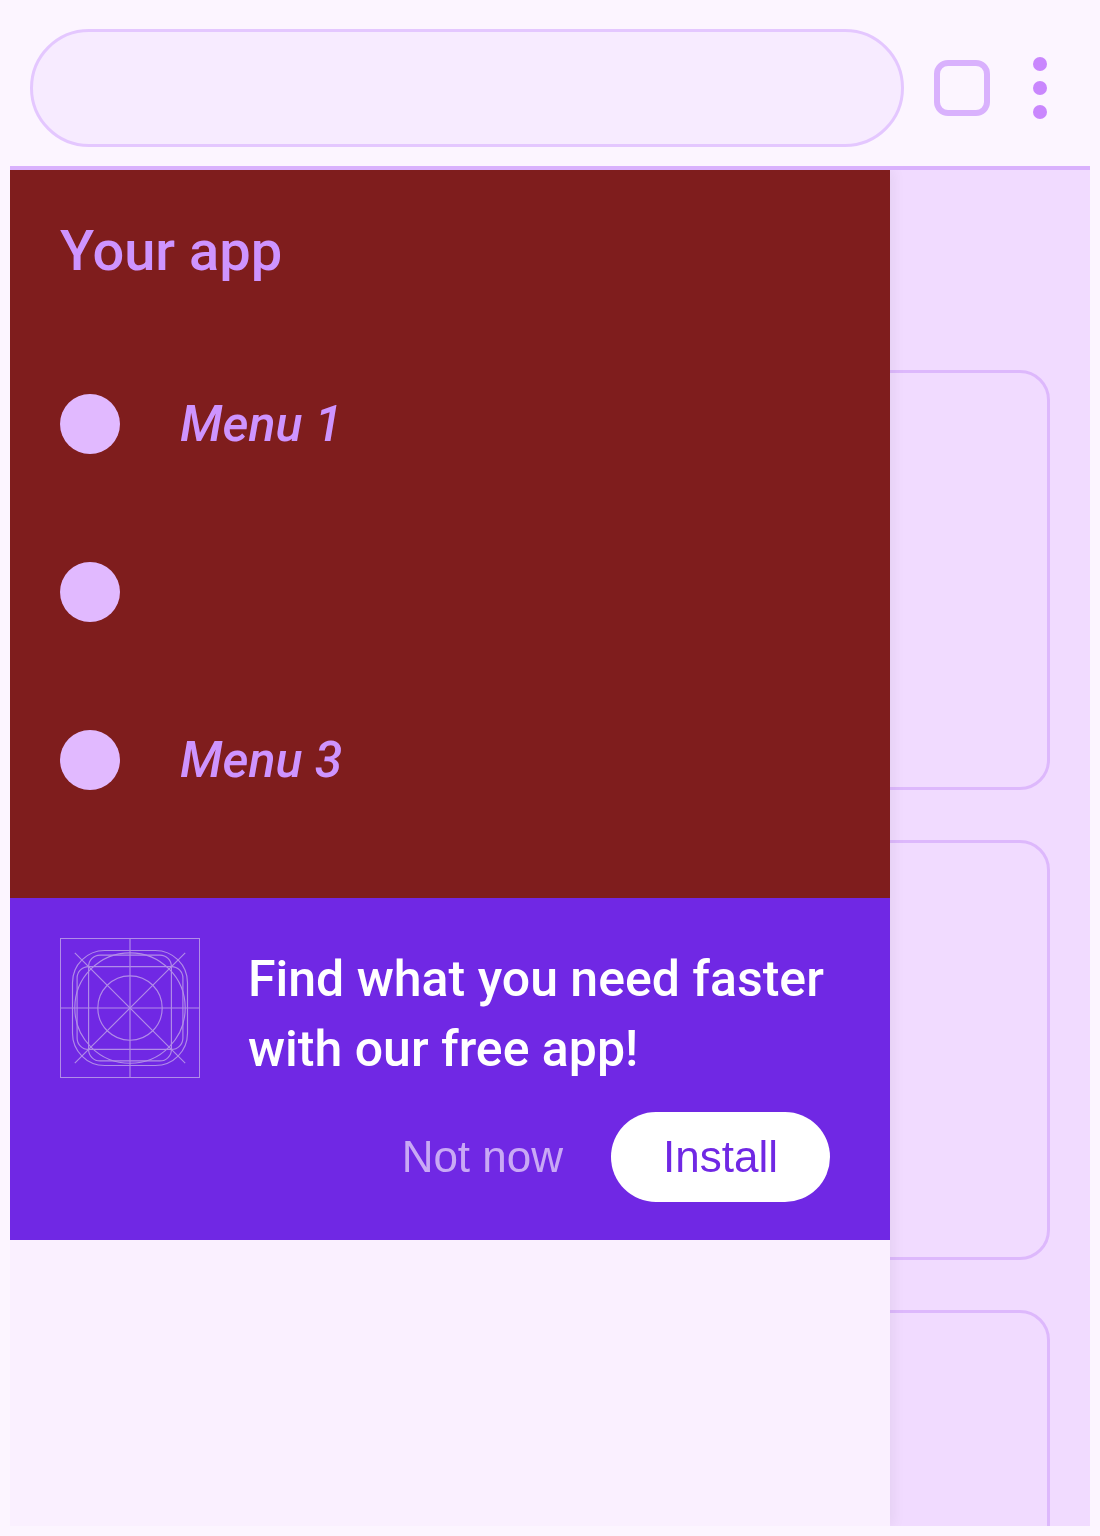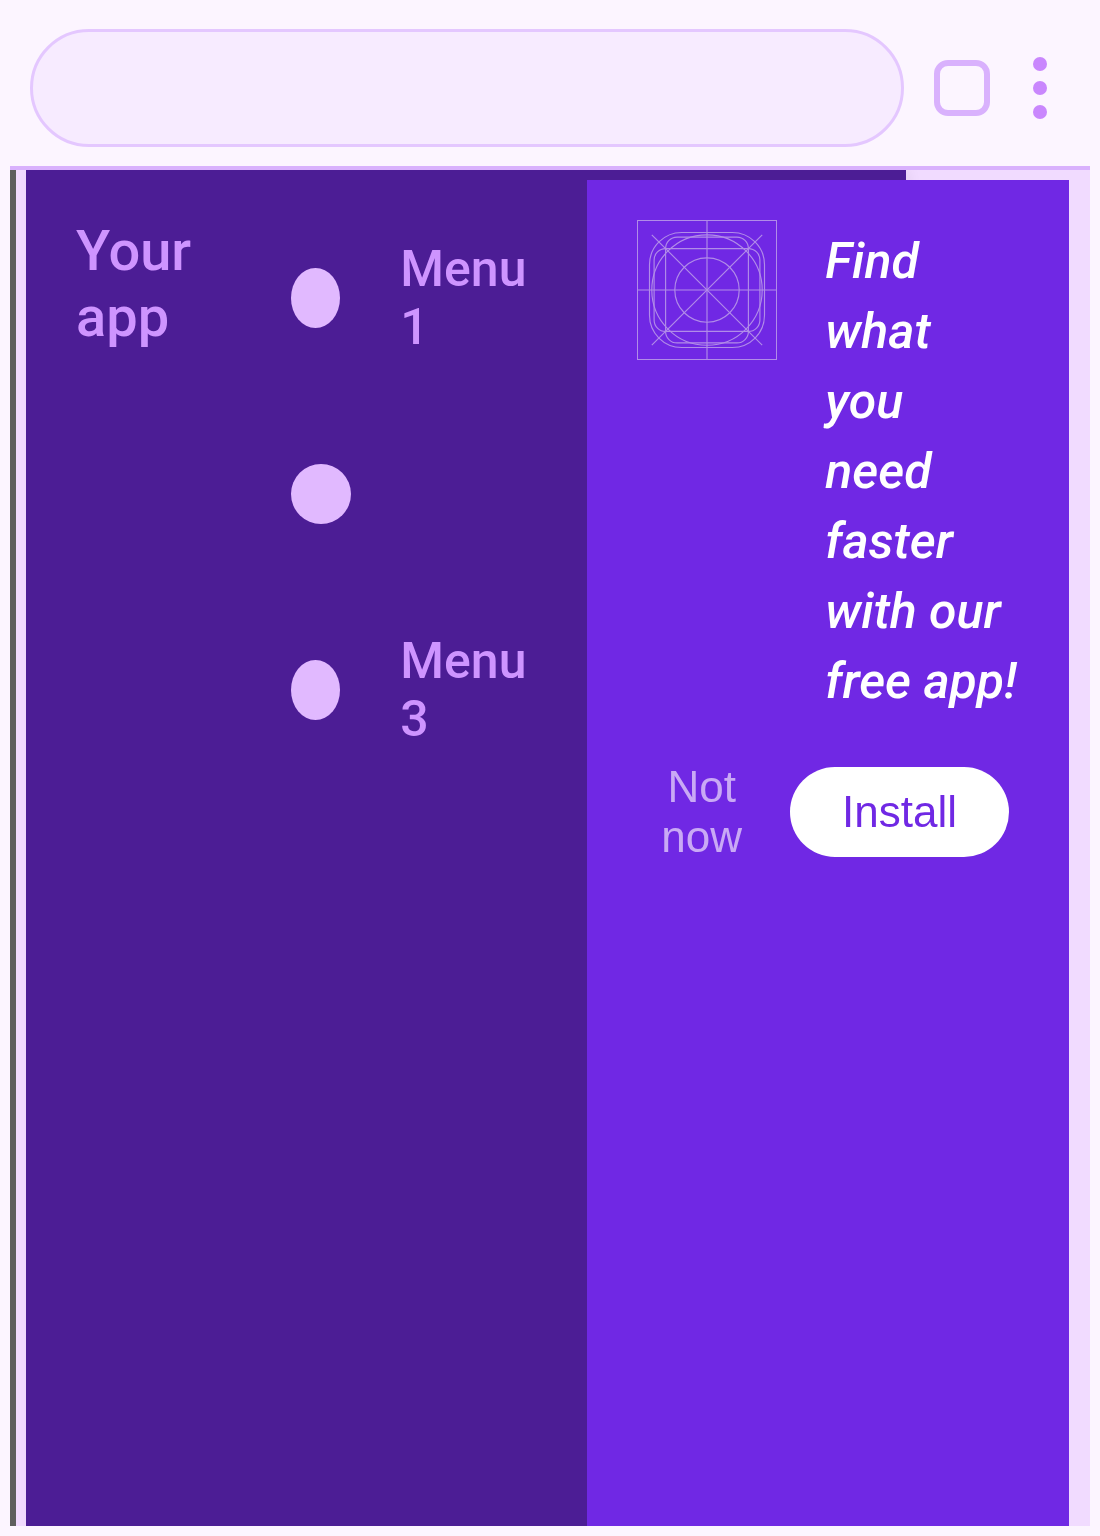--- a/index.html
+++ b/index.html
@@ -81,45 +81,46 @@
       background: #F1DBFF;
       margin-bottom: 50px;
       width: 100%;
     }
     .bg-card-1 { height: 420px; margin-top: 160px; }
     .bg-card-2 { height: 420px; }
     .bg-card-3 { height: 420px; }
     .drawer {
       position: absolute;
       top: 0;
-      left: 16px;
+      left: 0;
       width: 880px;
       bottom: 0;
-      background: #4c1d95;
-      display: flex;
-      flex-direction: row;
+      background: #7f1d1d;
+      display: flex;
+      flex-direction: column;
       box-shadow: 4px 0 12px rgba(0,0,0,0.05);
     }
     .drawer-header {
       padding: 48px 50px 40px 50px;
     }
     .drawer-title {
       color: #CE94FF;
       font-size: 56px;
       font-weight: 500;
     }
     .menu-list {
       padding: 30px 50px;
     }
     .menu-item {
       display: flex;
       align-items: center;
       gap: 60px;
       padding: 40px 0;
       margin-bottom: 28px;
+      font-style: italic;
     }
     .menu-dot {
       width: 60px;
       height: 60px;
       background: #E1B9FF;
       border-radius: 50%;
     }
     .menu-label {
       color: #CE94FF;
       font-size: 50px;
@@ -146,21 +147,20 @@
     .banner-icon svg {
       width: 100%;
       height: 100%;
     }
     .banner-text {
       color: #FFFFFF;
       font-size: 50px;
       font-weight: 500;
       line-height: 1.4;
       padding-top: 6px;
-      font-style: italic;
     }
     .banner-buttons {
       display: flex;
       justify-content: flex-end;
       align-items: center;
       gap: 24px;
       padding-right: 10px;
     }
     .btn-not-now {
       color: #C9A9F5;

